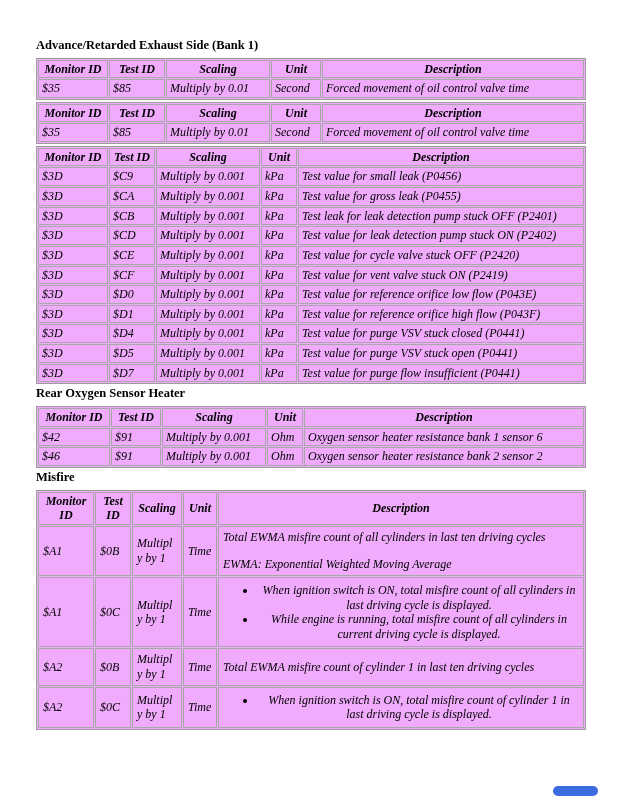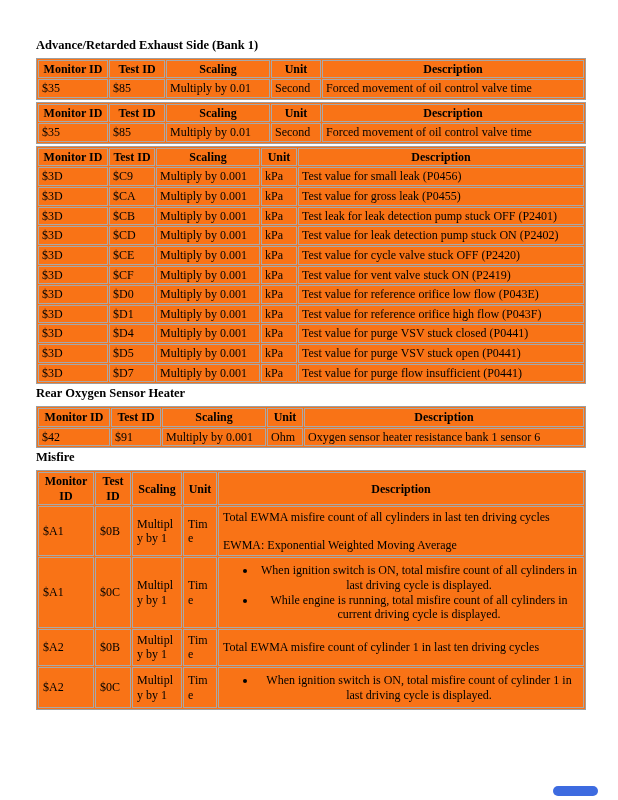--- a/index.html
+++ b/index.html
@@ -24,21 +24,22 @@
     font-weight: bold;
     font-size: 12.5px;
     margin-bottom: 5px;
   }
   table.data-table {
     width: 548px;
     table-layout: fixed;
     border-collapse: separate;
     border-spacing: 1px;
     border: 1px solid #9e9e9e;
-    background: #f97316;
+    background: #f0abfc;
+    font-style: italic;
   }
   table.data-table th {
     border: 1px solid #a8a8a8;
     font-size: 12px;
     font-weight: bold;
     text-align: center;
     padding: 1px 2px;
     line-height: 1.2;
     vertical-align: middle;
     overflow-wrap: break-word;
@@ -259,20 +260,27 @@
             <th>Description</th>
           </tr>
         </thead>
         <tbody>
           <tr>
             <td>$42</td>
             <td>$91</td>
             <td>Multiply by 0.001</td>
             <td>Ohm</td>
             <td>Oxygen sensor heater resistance bank 1 sensor 6</td>
+          </tr>
+          <tr>
+            <td>$46</td>
+            <td>$91</td>
+            <td>Multiply by 0.001</td>
+            <td>Ohm</td>
+            <td>Oxygen sensor heater resistance bank 2 sensor 2</td>
           </tr>
         </tbody>
       </table>
     </div>
     <div class="doc-section">
       <div class="section-title">Misfire</div>
       <table class="data-table table-misfire">
         <colgroup>
           <col style="width: 56px;">
           <col style="width: 36px;">

